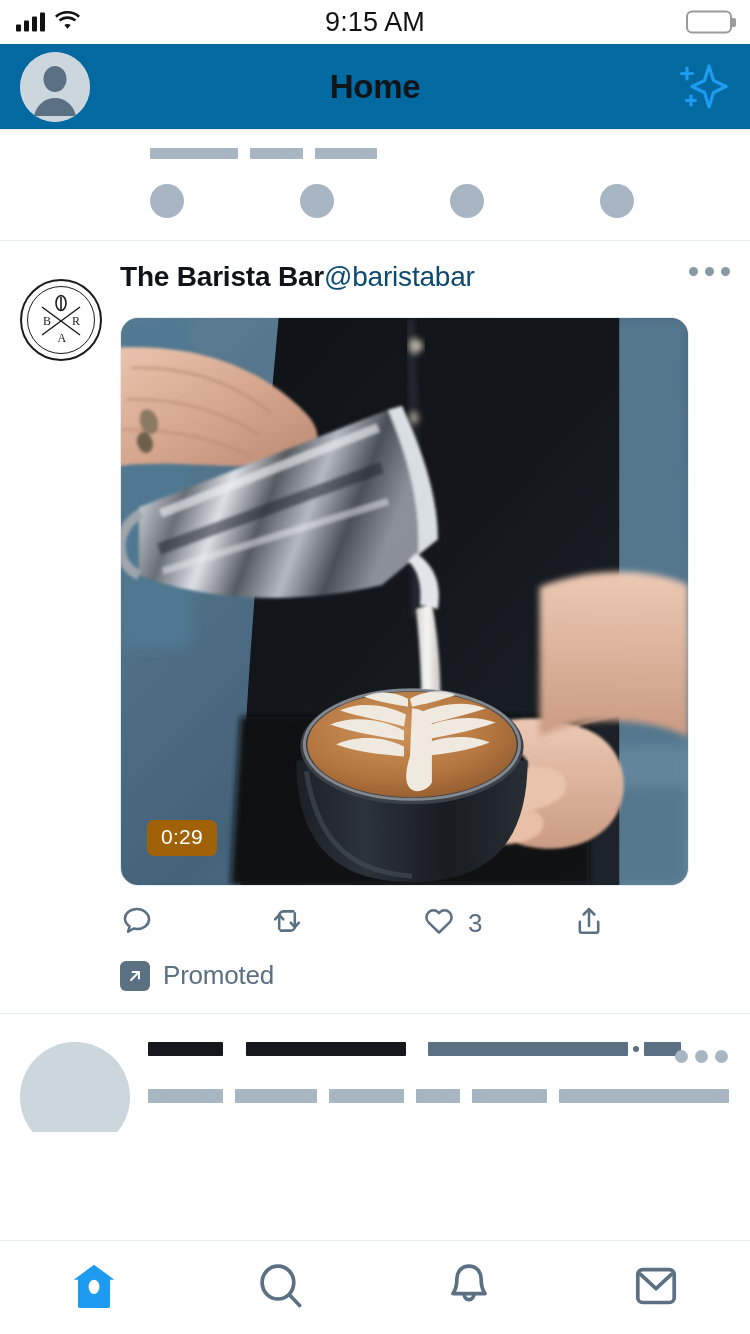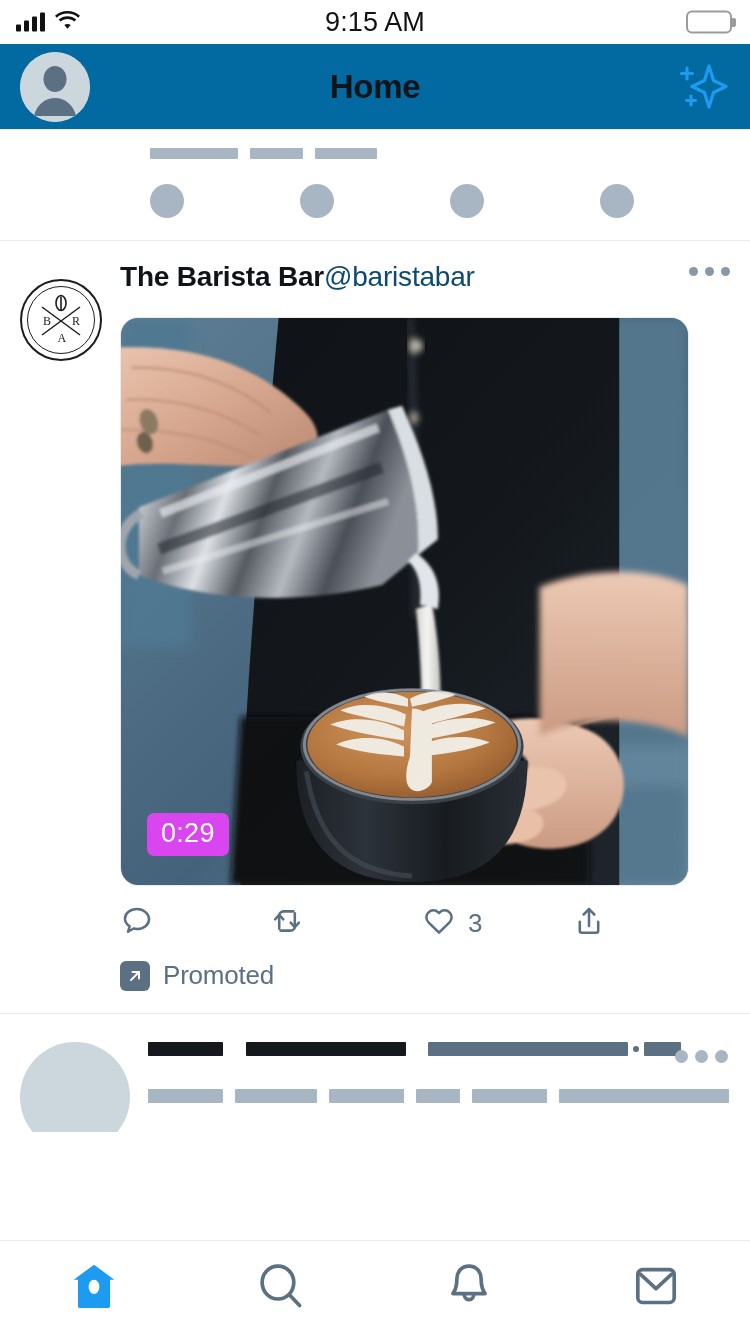--- a/index.html
+++ b/index.html
@@ -62,22 +62,22 @@
   .tw-name { font-size:28px; font-weight:bold; color:#0f1419; letter-spacing:-0.2px; white-space:nowrap; }
   .tw-handle { font-size:28px; color:#0c4a6e; letter-spacing:-0.2px; white-space:nowrap; }
   .tw-more { position:absolute; right:0; top:6px; display:flex; gap:7px; }
   .tw-more i { width:9px; height:9px; border-radius:50%; background:#8899a6; display:block; }
   .tw-text { font-size:30px; line-height:41px; color:#0f1419; margin-top:4px; padding-right:6px; letter-spacing:-0.2px; }
 
   
   .media { margin-top:24px; width:569px; height:569px; border-radius:18px; overflow:hidden; position:relative;
     border:1px solid #e6ecf0; }
   .media svg { display:block; width:100%; height:100%; }
-  .duration { position:absolute; left:26px; bottom:29px; background:#d946ef; color:#fff;
-    font-size:27px; padding:5px 14px 7px 14px; border-radius:7px; letter-spacing:0.3px; }
+  .duration { position:absolute; left:26px; bottom:29px; background:#a16207; color:#fff;
+    font-size:21px; padding:5px 14px 7px 14px; border-radius:7px; letter-spacing:0.3px; }
 
   
   .actions { display:flex; margin-top:18px; width:530px; }
   .act { display:flex; align-items:center; gap:12px; color:#5b7083; }
   .act:nth-child(1){ width:150px; }
   .act:nth-child(2){ width:152px; }
   .act:nth-child(3){ width:150px; }
   .act:nth-child(4){ width:78px; }
   .act-count { font-size:26px; color:#5b7083; }
 

